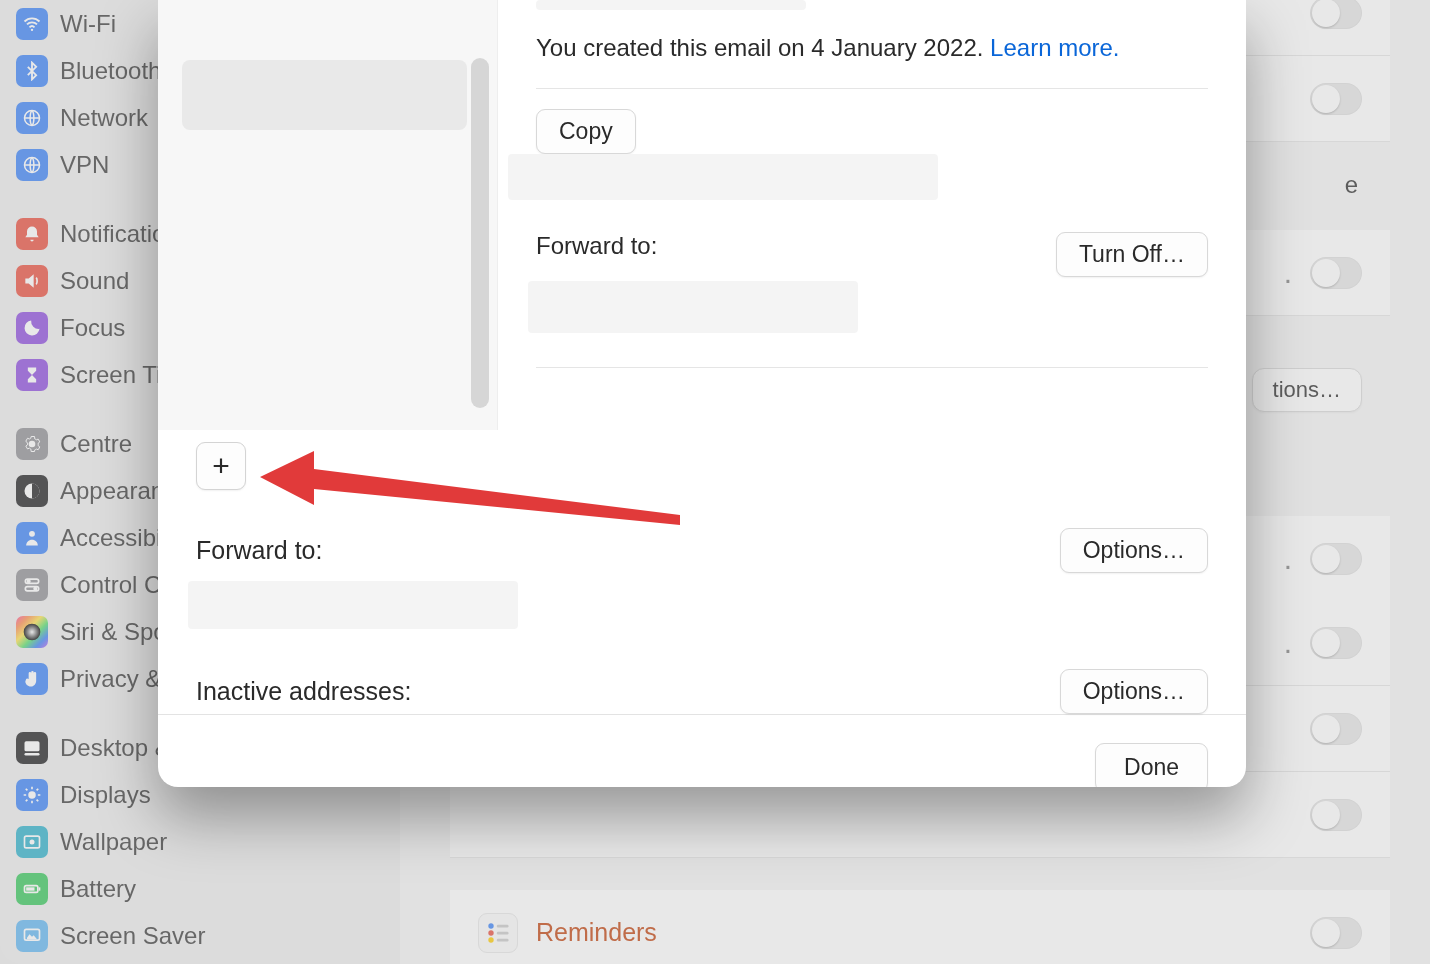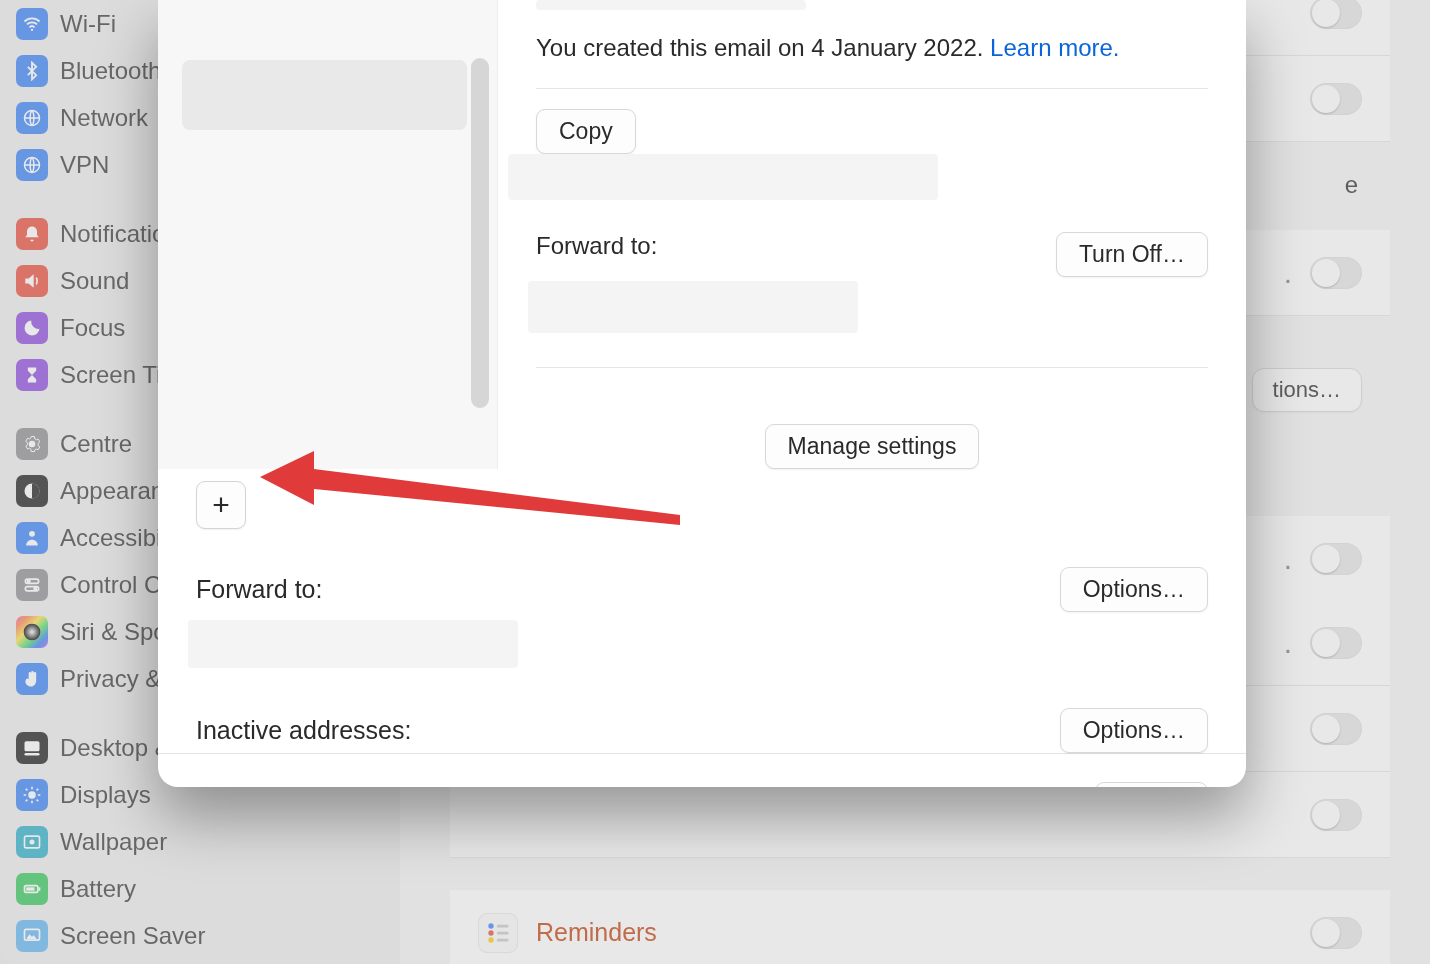--- a/index.html
+++ b/index.html
@@ -562,23 +562,20 @@
       <div class="field-row">
         <div class="field-left">
           <div class="field-label">Forward to:</div>
         </div>
         <button class="btn">Turn Off…</button>
       </div>
       <div class="redact" style="width:330px;height:52px;margin-top:4px;margin-left:-8px;"></div>
 
       <div class="hr" style="margin-top:34px;"></div>
 
-      <div class="manage-row">
-        <button class="btn">Manage settings</button>
-      </div>
     </div>
   </div>
 
   <div class="sheet-mid">
     <div class="plus-btn">
         <span>+</span>
       </div>
 
     <div class="section-row">
       <div class="section-label">Forward to:</div>

